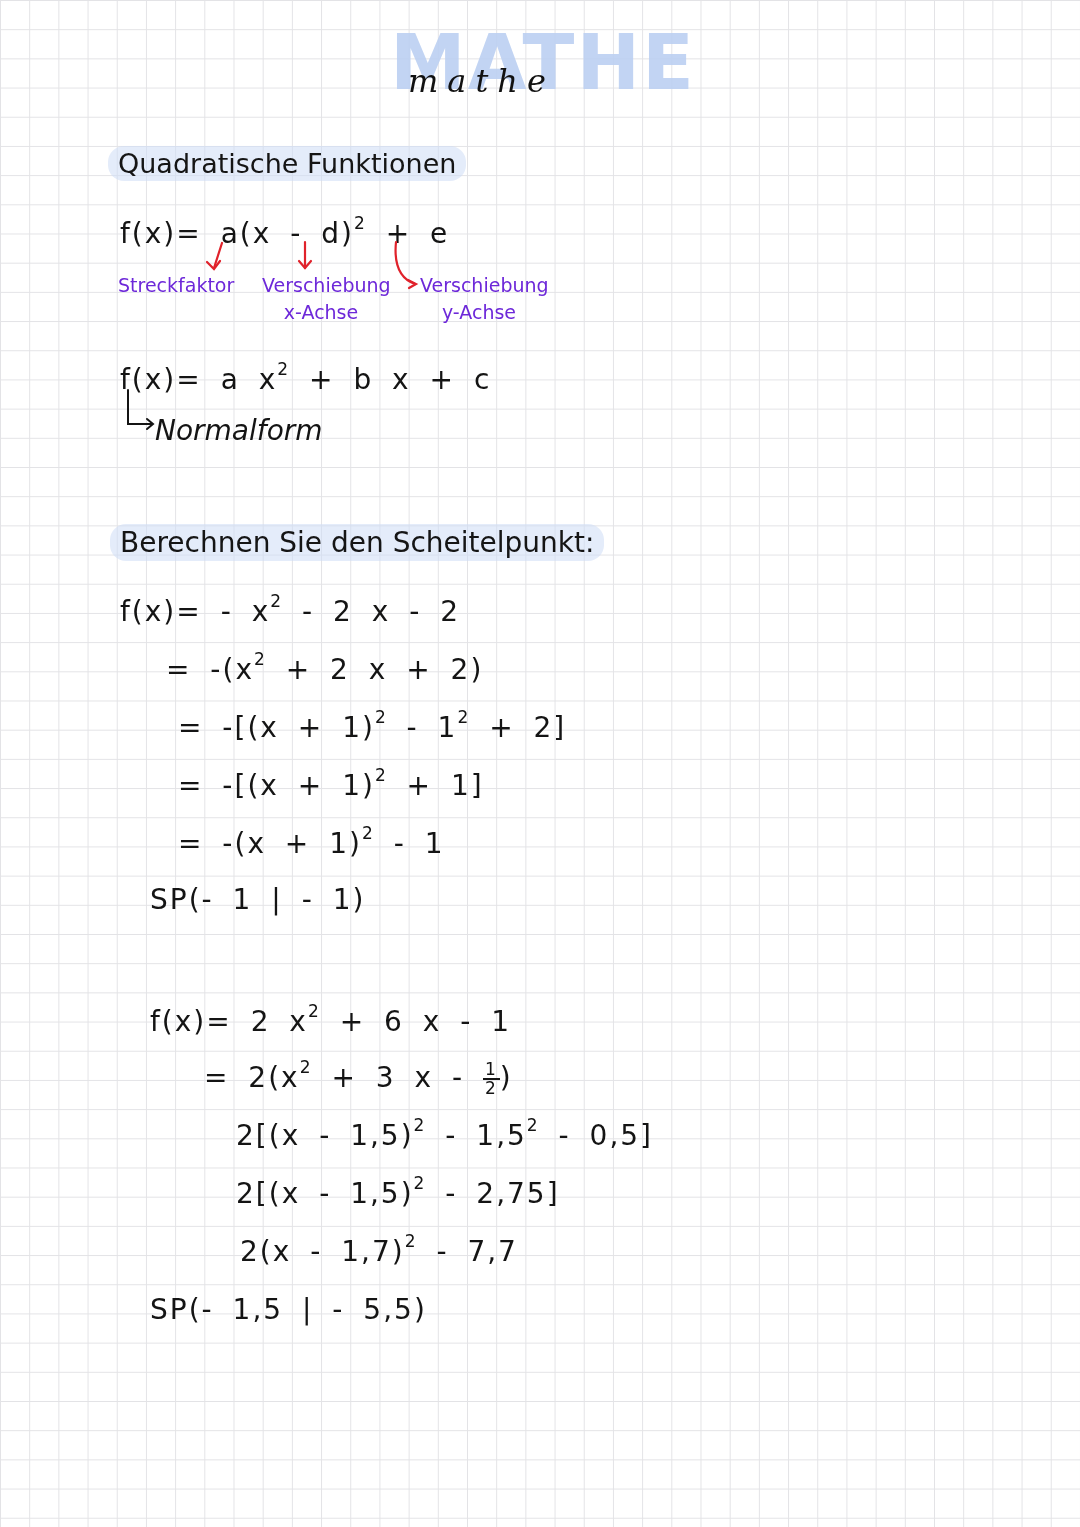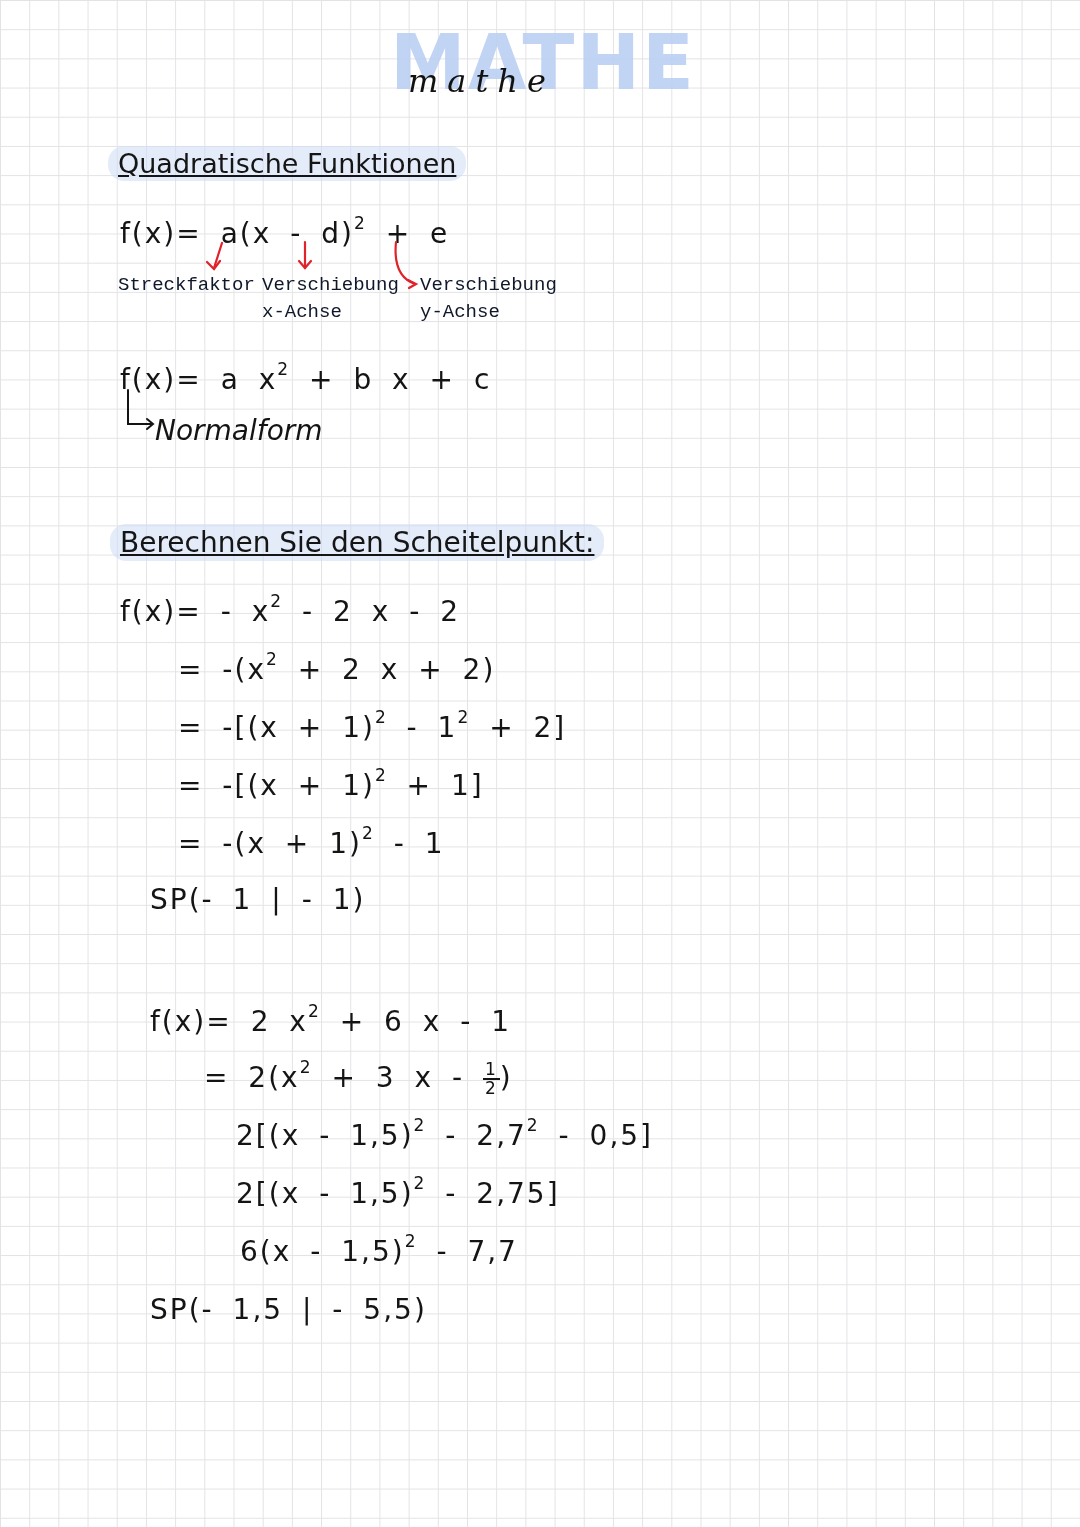--- a/index.html
+++ b/index.html
@@ -19,24 +19,24 @@
     left:390px;top:18px;font-size:76px;font-weight:bold;color:#bcd0f2;
     letter-spacing:2px;font-family:"DejaVu Sans", sans-serif;opacity:.9;
   }
   .title-script{
     left:408px;top:62px;font-size:32px;font-style:italic;color:#111;
     font-family:"DejaVu Serif", serif;letter-spacing:9px;
   }
   .highlight{
     background:rgba(206,220,245,.55);border-radius:16px;padding:2px 10px;
   }
-  .heading{font-size:27px;color:#151515;text-decoration:underline;}
+  .heading{font-size:27px;color:#151515;}
   .eq{font-size:28px;letter-spacing:2px;word-spacing:8px;margin-top:11px;}
   .eq sup{font-size:17px;vertical-align:top;position:relative;top:-4px;}
-  .red{color:#0f172a;font-size:19px;text-align:left;line-height:27px;font-family:Liberation Mono, monospace;}
+  .red{color:#6d28d9;font-size:19px;text-align:center;line-height:27px;}
   .note{font-size:28px;font-style:italic;}
   .frac{display:inline-block;vertical-align:middle;text-align:center;font-size:17px;line-height:17px;}
   .frac span{display:block;}
   .frac .num{border-bottom:2px solid #141414;padding:0 2px;}
 </style>
 </head>
 <body>
 
 <div class="abs title-bg">MATHE</div>
 <div class="abs title-script">mathe</div>
@@ -79,42 +79,42 @@
       <path d="M27 33 L33 38 L27 43"></path>
   </g>
 </svg>
 <div class="abs note" style="left:155px;top:414px;">Normalform</div>
 
 <div class="abs heading highlight" style="left:110px;top:524px;font-size:28px;">Berechnen Sie den Scheitelpunkt:</div>
 
 <div class="abs eq" style="left:120px;top:584px;">
   <span>f(x)= - x</span><sup>2</sup><span> - 2 x - 2</span>
 </div>
-<div class="abs eq" style="left:178px;top:642px;">
+<div class="abs eq" style="left:166px;top:642px;">
   <span>= -(x</span><sup>2</sup><span> + 2 x + 2)</span>
 </div>
 <div class="abs eq" style="left:178px;top:700px;">
   <span>= -[(x + 1)</span><sup>2</sup><span> - 1</span><sup>2</sup><span> + 2]</span>
 </div>
 <div class="abs eq" style="left:178px;top:758px;">
   <span>= -[(x + 1)</span><sup>2</sup><span> + 1]</span>
 </div>
 <div class="abs eq" style="left:178px;top:816px;">
   <span>= -(x + 1)</span><sup>2</sup><span> - 1</span>
 </div>
 <div class="abs eq" style="left:150px;top:872px;">SP(- 1 | - 1)</div>
 
 <div class="abs eq" style="left:150px;top:994px;text-align:center;">
   <span>f(x)= 2 x</span><sup>2</sup><span> + 6 x - 1</span>
 </div>
 <div class="abs eq" style="left:204px;top:1050px;">
   <span>= 2(x</span><sup>2</sup><span> + 3 x - </span><span class="frac"><span class="num">1</span><span>2</span></span><span>)</span>
 </div>
 <div class="abs eq" style="left:236px;top:1108px;">
-  <span>2[(x - 1,5)</span><sup>2</sup><span> - 2,7</span><sup>2</sup><span> - 0,5]</span>
+  <span>2[(x - 1,5)</span><sup>2</sup><span> - 1,5</span><sup>2</sup><span> - 0,5]</span>
 </div>
 <div class="abs eq" style="left:236px;top:1166px;">
   <span>2[(x - 1,5)</span><sup>2</sup><span> - 2,75]</span>
 </div>
 <div class="abs eq" style="left:240px;top:1224px;">
-  <span>6(x - 1,5)</span><sup>2</sup><span> - 7,7</span>
+  <span>2(x - 1,7)</span><sup>2</sup><span> - 7,7</span>
 </div>
 <div class="abs eq" style="left:150px;top:1282px;">SP(- 1,5 | - 5,5)</div>
 
 </body></html>

